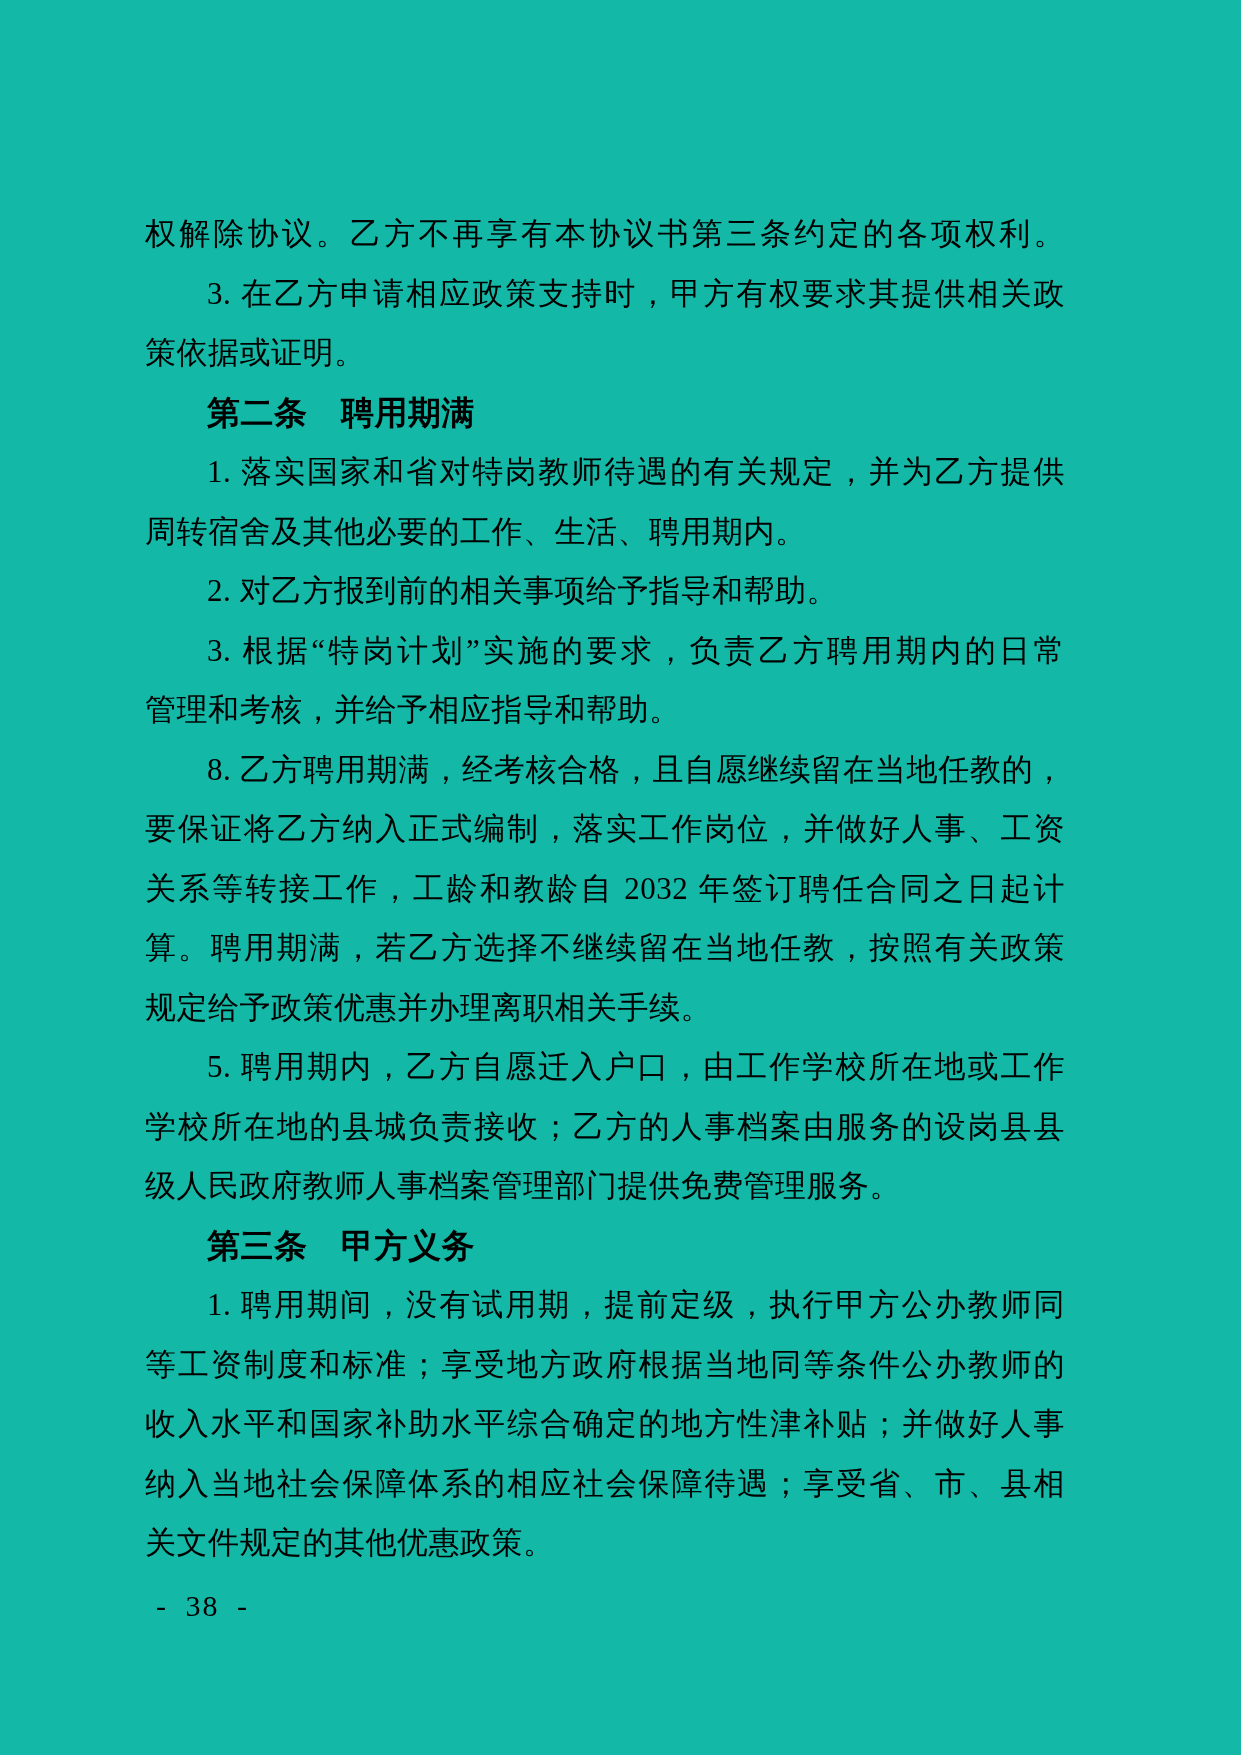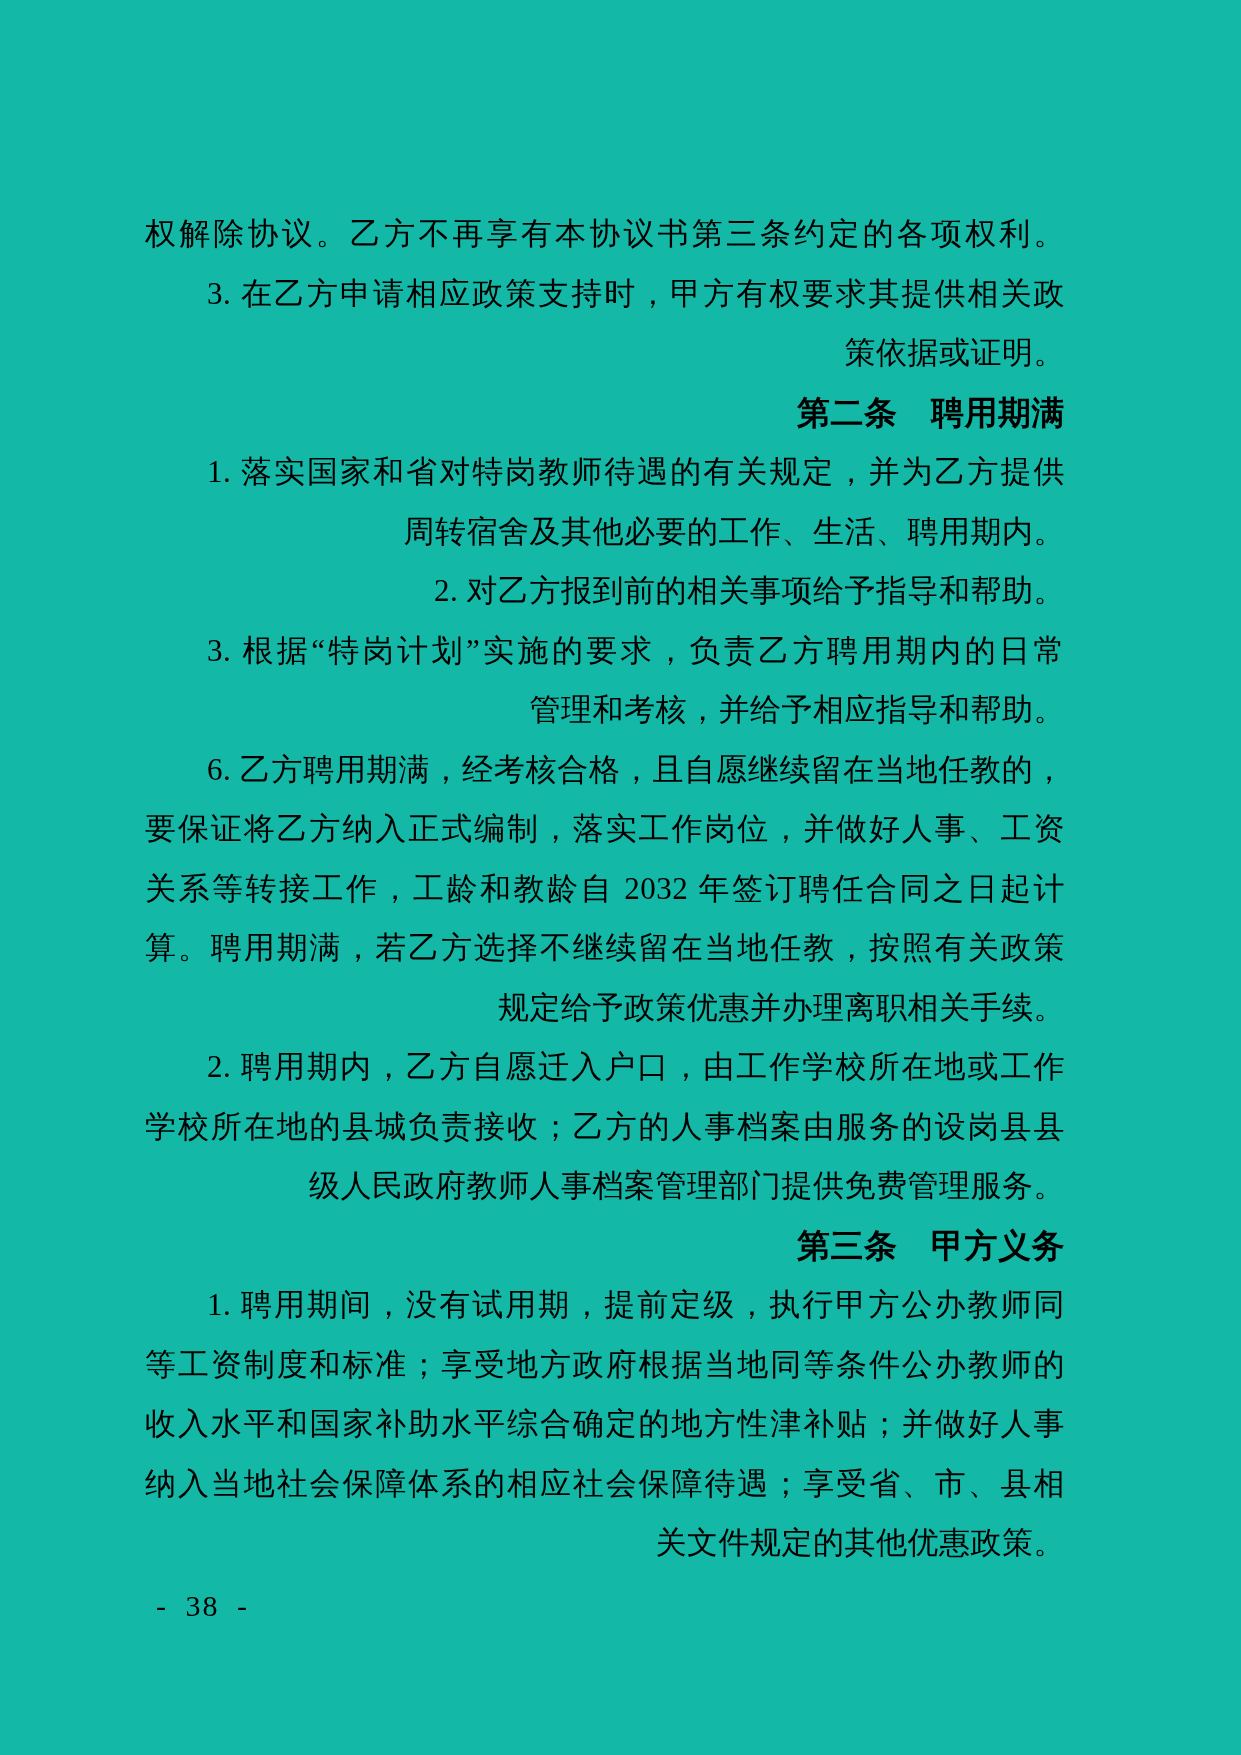--- a/index.html
+++ b/index.html
@@ -23,21 +23,21 @@
   .textblock {
     position: absolute;
     left: 145px;
     top: 204px;
     width: 920px;
   }
   .ln {
     font-size: 31px;
     line-height: 59.5px;
     height: 59.5px;
-    text-align: right;
+    text-align: left;
     letter-spacing: 0.5px;
     white-space: normal;
   }
   
   .j {
     text-align: justify;
     text-align-last: justify;
     text-justify: inter-character;
   }
   
@@ -68,26 +68,26 @@
   <div class="textblock">
     <div class="ln j">权解除协议。乙方不再享有本协议书第三条约定的各项权利。</div>
     <div class="ln j i">3. 在乙方申请相应政策支持时，甲方有权要求其提供相关政</div>
     <div class="ln">策依据或证明。</div>
     <div class="ln h i">第二条　聘用期满</div>
     <div class="ln j i">1. 落实国家和省对特岗教师待遇的有关规定，并为乙方提供</div>
     <div class="ln">周转宿舍及其他必要的工作、生活、聘用期内。</div>
     <div class="ln i">2. 对乙方报到前的相关事项给予指导和帮助。</div>
     <div class="ln j i">3. 根据“特岗计划”实施的要求，负责乙方聘用期内的日常</div>
     <div class="ln">管理和考核，并给予相应指导和帮助。</div>
-    <div class="ln j i">6. 乙方聘用期满，经考核合格，且自愿继续留在当地任教的，</div>
+    <div class="ln j i">8. 乙方聘用期满，经考核合格，且自愿继续留在当地任教的，</div>
     <div class="ln j">要保证将乙方纳入正式编制，落实工作岗位，并做好人事、工资</div>
     <div class="ln j">关系等转接工作，工龄和教龄自 2032 年签订聘任合同之日起计</div>
     <div class="ln j">算。聘用期满，若乙方选择不继续留在当地任教，按照有关政策</div>
     <div class="ln">规定给予政策优惠并办理离职相关手续。</div>
-    <div class="ln j i">2. 聘用期内，乙方自愿迁入户口，由工作学校所在地或工作</div>
+    <div class="ln j i">5. 聘用期内，乙方自愿迁入户口，由工作学校所在地或工作</div>
     <div class="ln j">学校所在地的县城负责接收；乙方的人事档案由服务的设岗县县</div>
     <div class="ln">级人民政府教师人事档案管理部门提供免费管理服务。</div>
     <div class="ln h i">第三条　甲方义务</div>
     <div class="ln j i">1. 聘用期间，没有试用期，提前定级，执行甲方公办教师同</div>
     <div class="ln j">等工资制度和标准；享受地方政府根据当地同等条件公办教师的</div>
     <div class="ln j">收入水平和国家补助水平综合确定的地方性津补贴；并做好人事</div>
     <div class="ln j">纳入当地社会保障体系的相应社会保障待遇；享受省、市、县相</div>
     <div class="ln">关文件规定的其他优惠政策。</div>
   </div>
 

